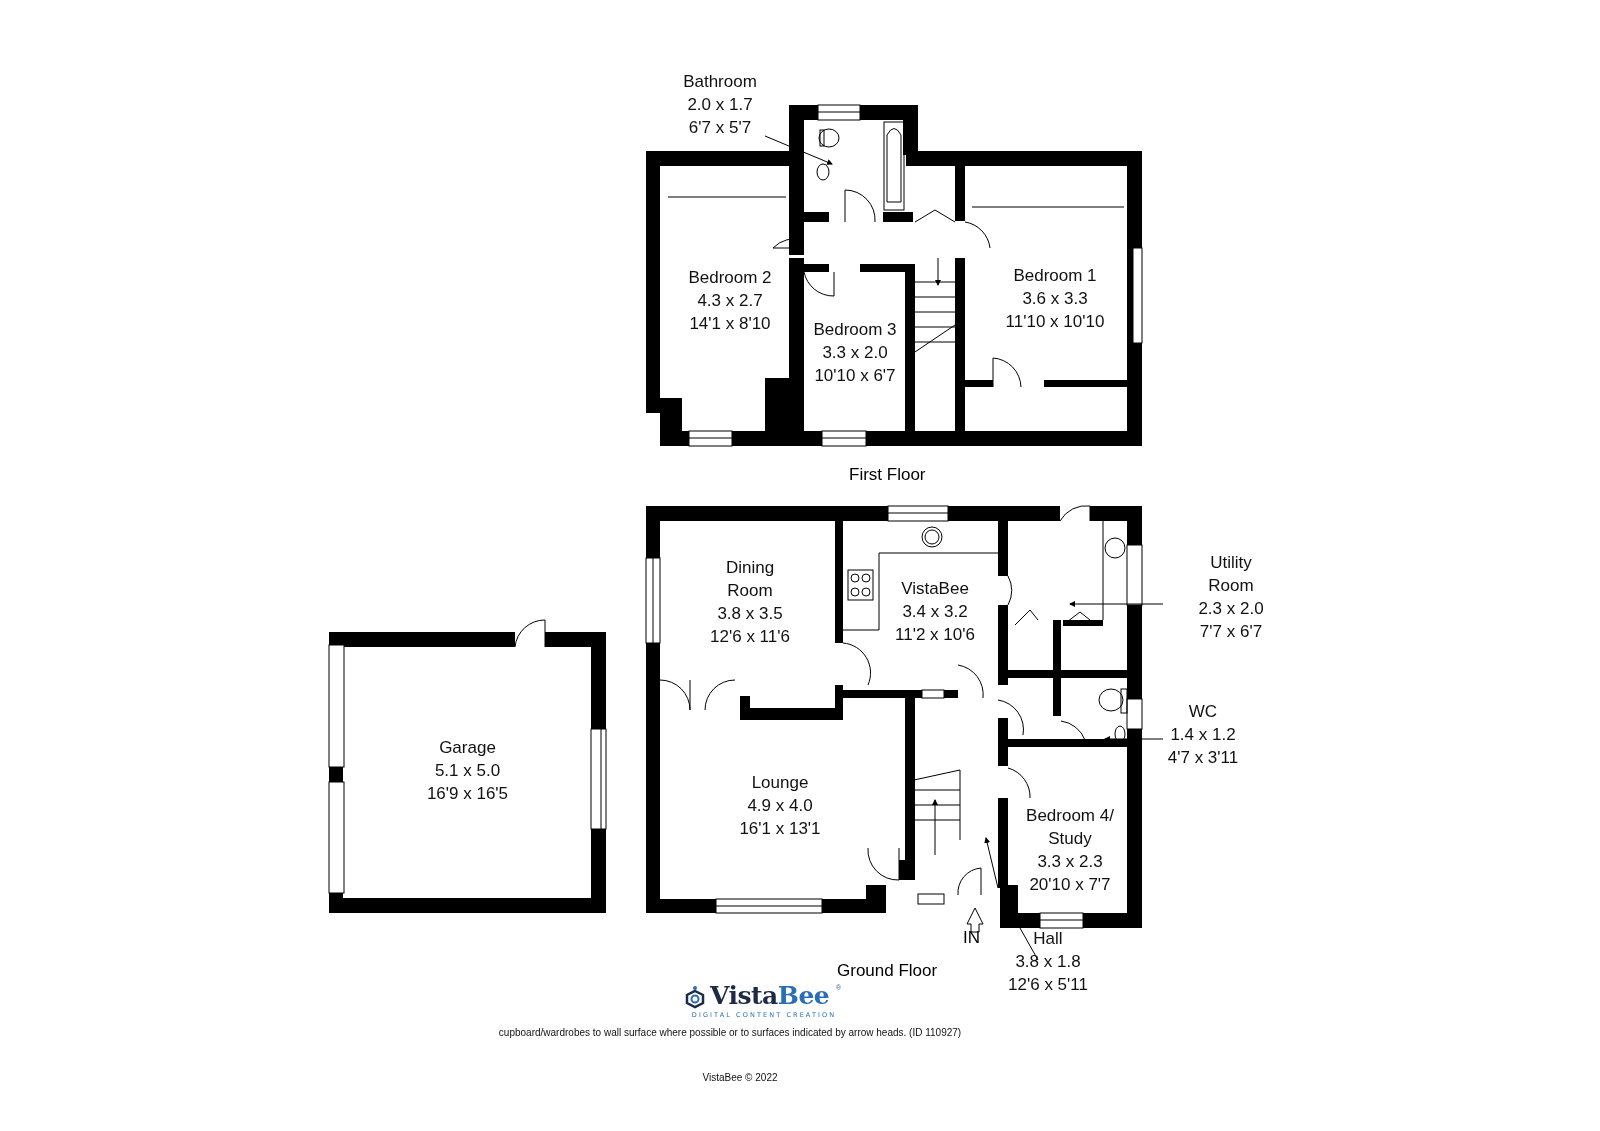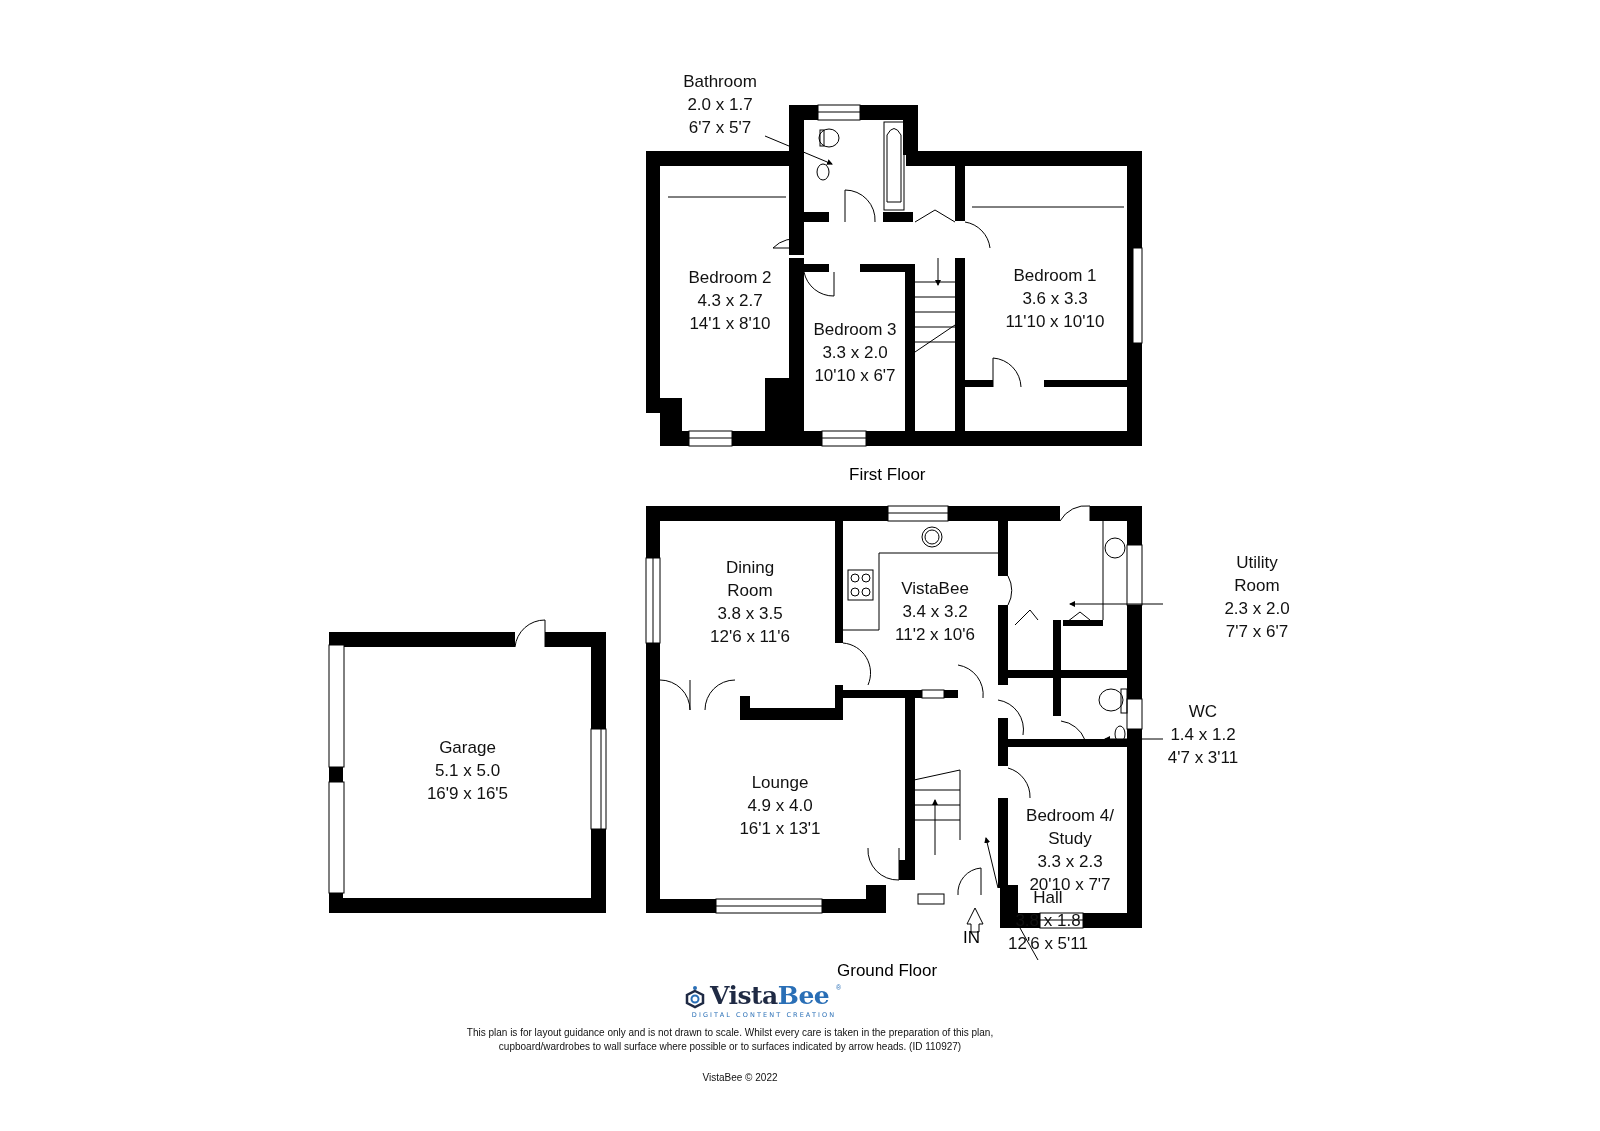--- a/index.html
+++ b/index.html
@@ -244,21 +244,21 @@
   <span>Dining</span>
   <span>Room</span>
   <span>3.8 x 3.5</span>
   <span>12'6 x 11'6</span>
 </div>
 <div class="lbl" style="left:880px;top:577px;width:110px;">
   <span>VistaBee</span>
   <span>3.4 x 3.2</span>
   <span>11'2 x 10'6</span>
 </div>
-<div class="lbl" style="left:1212px;top:551px;width:90px;">
+<div class="lbl" style="left:1186px;top:551px;width:90px;">
   <span>Utility</span>
   <span>Room</span>
   <span>2.3 x 2.0</span>
   <span>7'7 x 6'7</span>
 </div>
 <div class="lbl" style="left:1158px;top:700px;width:90px;">
   <span>WC</span>
   <span>1.4 x 1.2</span>
   <span>4'7 x 3'11</span>
 </div>
@@ -266,21 +266,21 @@
   <span>Lounge</span>
   <span>4.9 x 4.0</span>
   <span>16'1 x 13'1</span>
 </div>
 <div class="lbl" style="left:1015px;top:804px;width:110px;">
   <span>Bedroom 4/</span>
   <span>Study</span>
   <span>3.3 x 2.3</span>
   <span>20'10 x 7'7</span>
 </div>
-<div class="lbl" style="left:998px;top:886px;width:100px;">
+<div class="lbl" style="left:998px;top:927px;width:100px;">
   <span>Hall</span>
   <span>3.8 x 1.8</span>
   <span>12'6 x 5'11</span>
 </div>
 <div class="in-label" style="left:963px;top:928px;">IN</div>
 <div class="floor-title" style="left:837px;top:961px;">Ground Floor</div>
 
 <div class="lbl" style="left:415px;top:736px;width:105px;">
   <span>Garage</span>
   <span>5.1 x 5.0</span>
@@ -294,16 +294,15 @@
     <circle cx="11" cy="14" r="3.5" fill="none" stroke="#2a6fb6" stroke-width="2"></circle>
   </svg>
   <div class="logo-word">
     <span class="logo-vista">Vista</span><span class="logo-bee">Bee</span>
   </div>
   <span class="logo-reg">®</span>
   <div class="logo-sub">DIGITAL CONTENT CREATION</div>
 </div>
 
 <div class="disclaimer">
-  <div>This plan is for layout guidance only and is not drawn to scale. Whilst every care is taken in the preparation of this plan,</div>
   <div>cupboard/wardrobes to wall surface where possible or to surfaces indicated by arrow heads. (ID 110927)</div>
 </div>
 <div class="copyright">VistaBee © 2022</div>
 
 </body></html>

